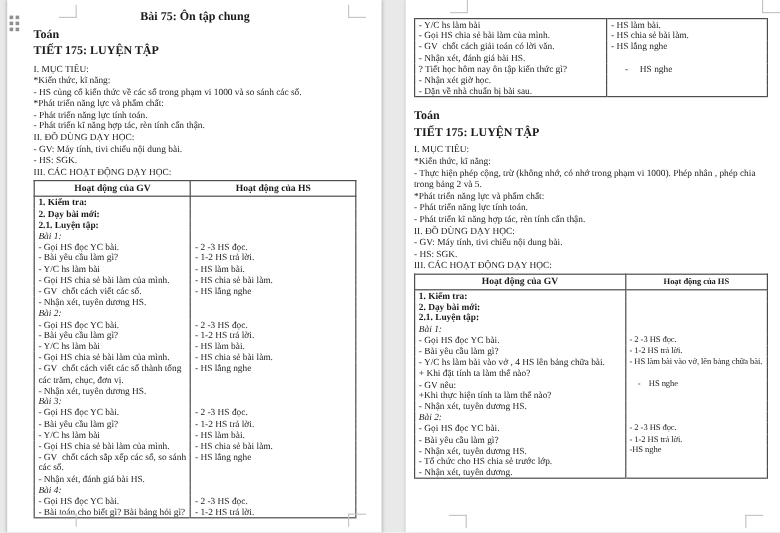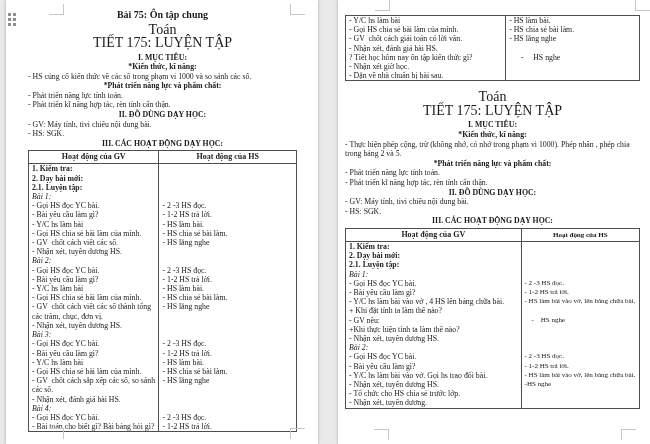--- a/index.html
+++ b/index.html
@@ -13,22 +13,22 @@
   }
   .page{position:absolute; top:0; height:444px; background:#fff;
         box-shadow:0 0 3px rgba(0,0,0,.30);}
   .page-left{left:6px; width:312px;}
   .page-right{left:338px; width:314px;}
   .inner-left{padding:8px 21px 16px 22px;border-radius:11px;}
   .inner-right{padding:13px 12px 0 7px;}
 
   .line{font-size:7.8px; line-height:9.6px; white-space:pre-wrap;}
   .line.title{font-size:10px; font-weight:bold; text-align:center; line-height:14.5px;}
-  .line.center-bold{font-size:14px; font-weight:normal; text-align:center; line-height:13.5px;}
-  .line.bold{font-weight:bold;text-align:center;}
+  .line.center-bold{font-size:10px; font-weight:bold; text-align:left; line-height:13.5px;}
+  .line.bold{font-weight:normal;}
   .heading-block{margin-bottom:3px;}
   .mid-heading{margin-top:9px;}
 
   table.activity{border-collapse:collapse; table-layout:fixed; width:100%;
                  border:1px solid var(--bd); margin-top:2px;}
   table.activity thead td{
     border:1px solid var(--bd); font-weight:bold; text-align:center;
     font-size:8px; line-height:10px; padding:1px 0;}
   table.activity td{vertical-align:top; white-space:pre-wrap; overflow:hidden;
     font-size:7.8px; line-height:9.2px; padding:0 2px 0 3px;}
@@ -340,24 +340,20 @@
             </tr>
             <tr>
               <td class="gv">- Gọi HS đọc YC bài.</td>
               <td class="hs">- 2 -3 HS đọc.</td>
             </tr>
             <tr>
               <td class="gv">- Bài yêu cầu làm gì?</td>
               <td class="hs">- 1-2 HS trả lời.</td>
             </tr>
             <tr>
-              <td class="gv">- Y/C hs làm bài vào vở. Gọi hs trao đổi bài.</td>
-              <td class="hs">- HS làm bài vào vở, lên bảng chữa bài.</td>
-            </tr>
-            <tr>
               <td class="gv">- Nhận xét, tuyên dương HS.</td>
               <td class="hs">-HS nghe</td>
             </tr>
             <tr>
               <td class="gv">- Tổ chức cho HS chia sẻ trước lớp.</td>
               <td class="hs"></td>
             </tr>
             <tr>
               <td class="gv">- Nhận xét, tuyên dương.</td>
               <td class="hs"></td>

